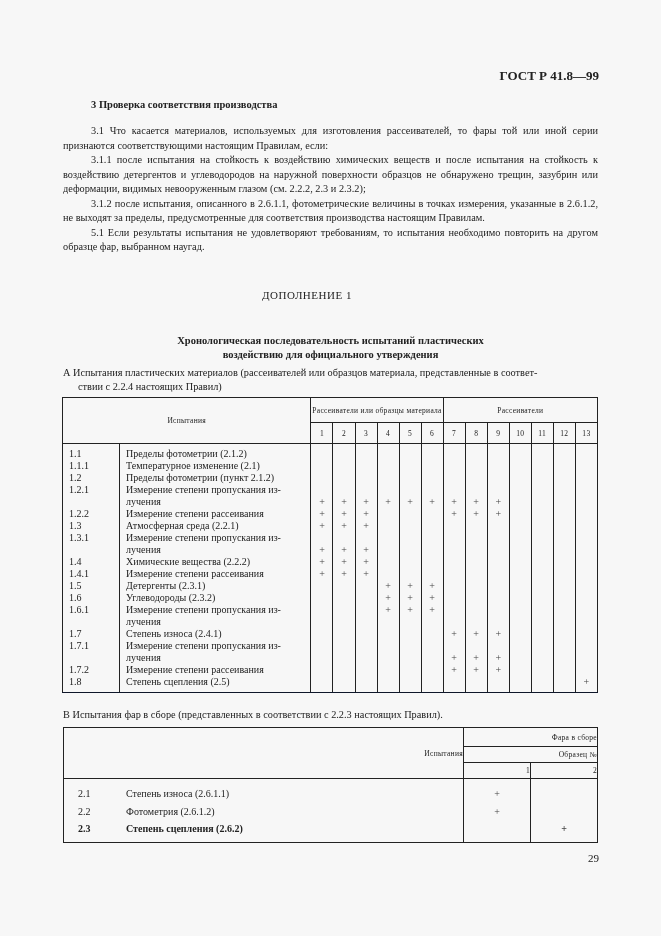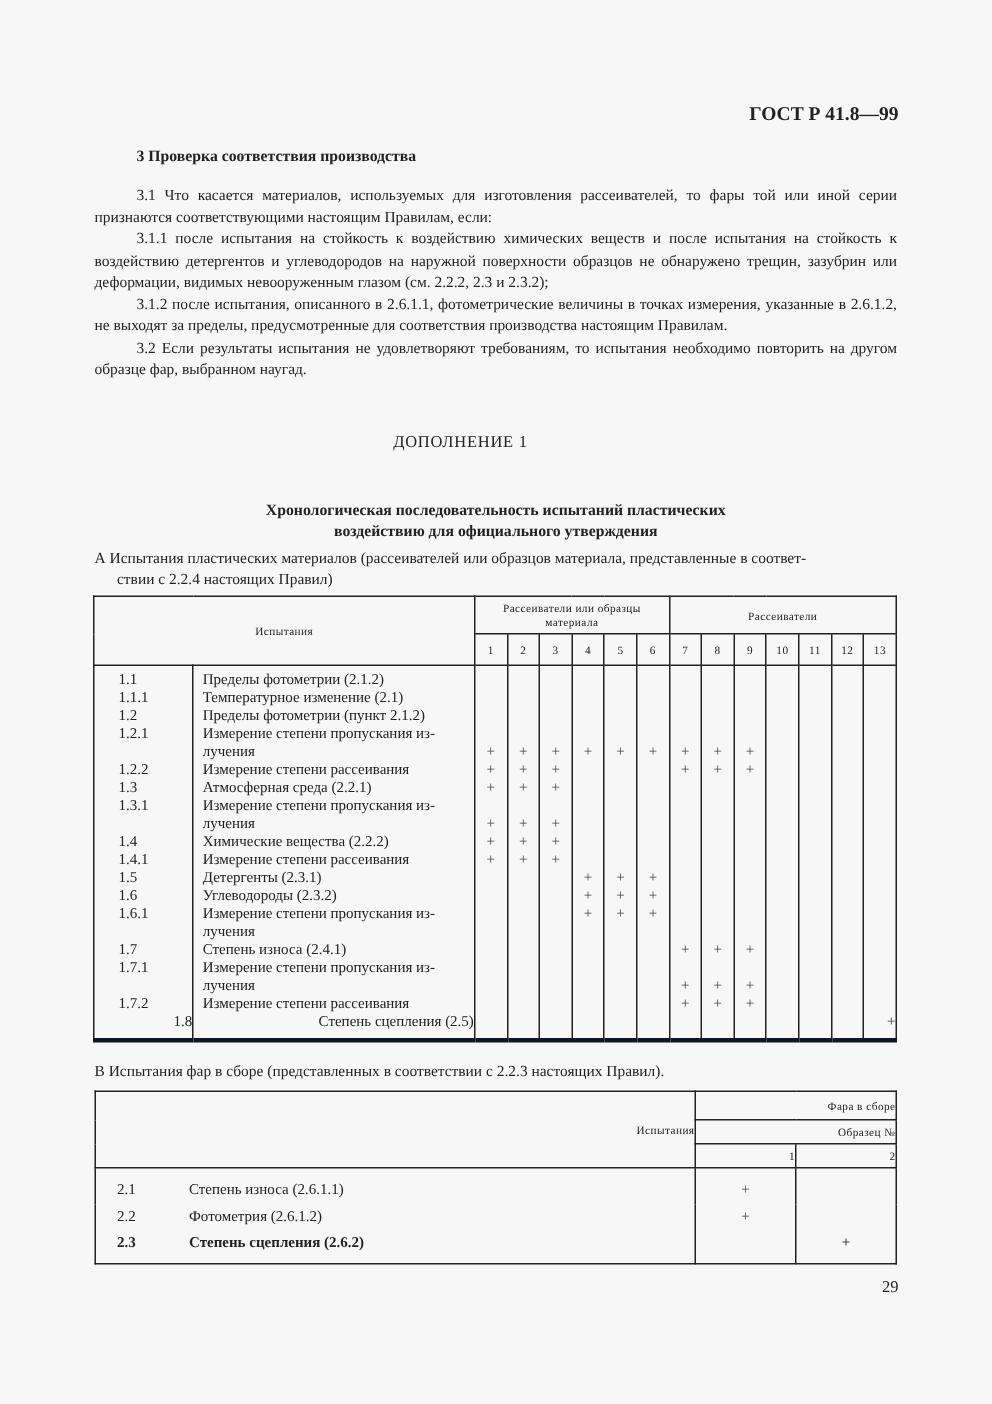--- a/index.html
+++ b/index.html
@@ -19,22 +19,22 @@
   .caption-b { left:63px; top:709px; font-size:10.3px; }
 
   table { border-collapse:collapse; position:absolute; }
   td, th { border:1px solid #222; padding:0; font-weight:normal; }
   .tA { left:62px; top:397px; width:536px; font-size:10px; }
   .tA th { font-size:7.5px; text-align:center; vertical-align:middle; letter-spacing:0.3px; }
   .tA .h1 { height:25px; }
   .tA .h2 { height:21px; }
   .tA tbody td { border-top:none; border-bottom:none; vertical-align:top; }
   .tA tbody tr:first-child td { padding-top:4px; }
-  .tA tbody tr:last-child td { border-bottom:3px solid #0f172a; padding-bottom:4px;text-align:right; }
-  .tA .num { width:50px; padding-left:16px;margin-top:32px; }
+  .tA tbody tr:last-child td { border-bottom:1px solid #0f172a; padding-bottom:4px; }
+  .tA .num { width:50px; padding-left:6px;margin-top:32px; }
   .tA .name { width:184px; padding-left:6px; line-height:12px; }
   .tA .mk { width:21px; text-align:center; font-size:10px; line-height:12px; color:#444; }
   .line { height:12px; line-height:12px; }
 
   .tB { left:63px; top:727px; width:535px; font-size:10px; }
   .tB th { font-size:7.5px; text-align:right; vertical-align:middle; letter-spacing:0.3px; }
   .tB tbody td { border-top:none; border-bottom:none; height:17.5px; vertical-align:middle; }
   .tB tbody tr:first-child td { padding-top:6px; }
   .tB tbody tr:last-child td { border-bottom:1px solid #222; padding-bottom:4px;font-weight:bold; }
   .tB .num { width:48px; padding-left:14px; border-right:none; }
@@ -46,21 +46,21 @@
 <body>
 
 <div class="abs doc-code">ГОСТ Р 41.8—99</div>
 
 <div class="abs sec-title">3 Проверка соответствия производства</div>
 
 <div class="abs para" style="top:124px;">
   <p>3.1 Что касается материалов, используемых для изготовления рассеивателей, то фары той или иной серии признаются соответствующими настоящим Правилам, если:</p>
   <p>3.1.1 после испытания на стойкость к воздействию химических веществ и после испытания на стойкость к воздействию детергентов и углеводородов на наружной поверхности образцов не обнаружено трещин, зазубрин или деформации, видимых невооруженным глазом (см. 2.2.2, 2.3 и 2.3.2);</p>
   <p>3.1.2 после испытания, описанного в 2.6.1.1, фотометрические величины в точках измерения, указанные в 2.6.1.2, не выходят за пределы, предусмотренные для соответствия производства настоящим Правилам.</p>
-  <p>3.2 Если результаты испытания не удовлетворяют требованиям, то испытания необходимо повторить на другом образце фар, выбранном наугад.</p>
+  <p>5.1 Если результаты испытания не удовлетворяют требованиям, то испытания необходимо повторить на другом образце фар, выбранном наугад.</p>
 </div>
 
 <div class="abs appendix">ДОПОЛНЕНИЕ 1</div>
 
 <div class="abs table-title">
   <div>Хронологическая последовательность испытаний пластических</div>
   <div>воздействию для официального утверждения</div>
 </div>
 
 <div class="abs caption-a">

